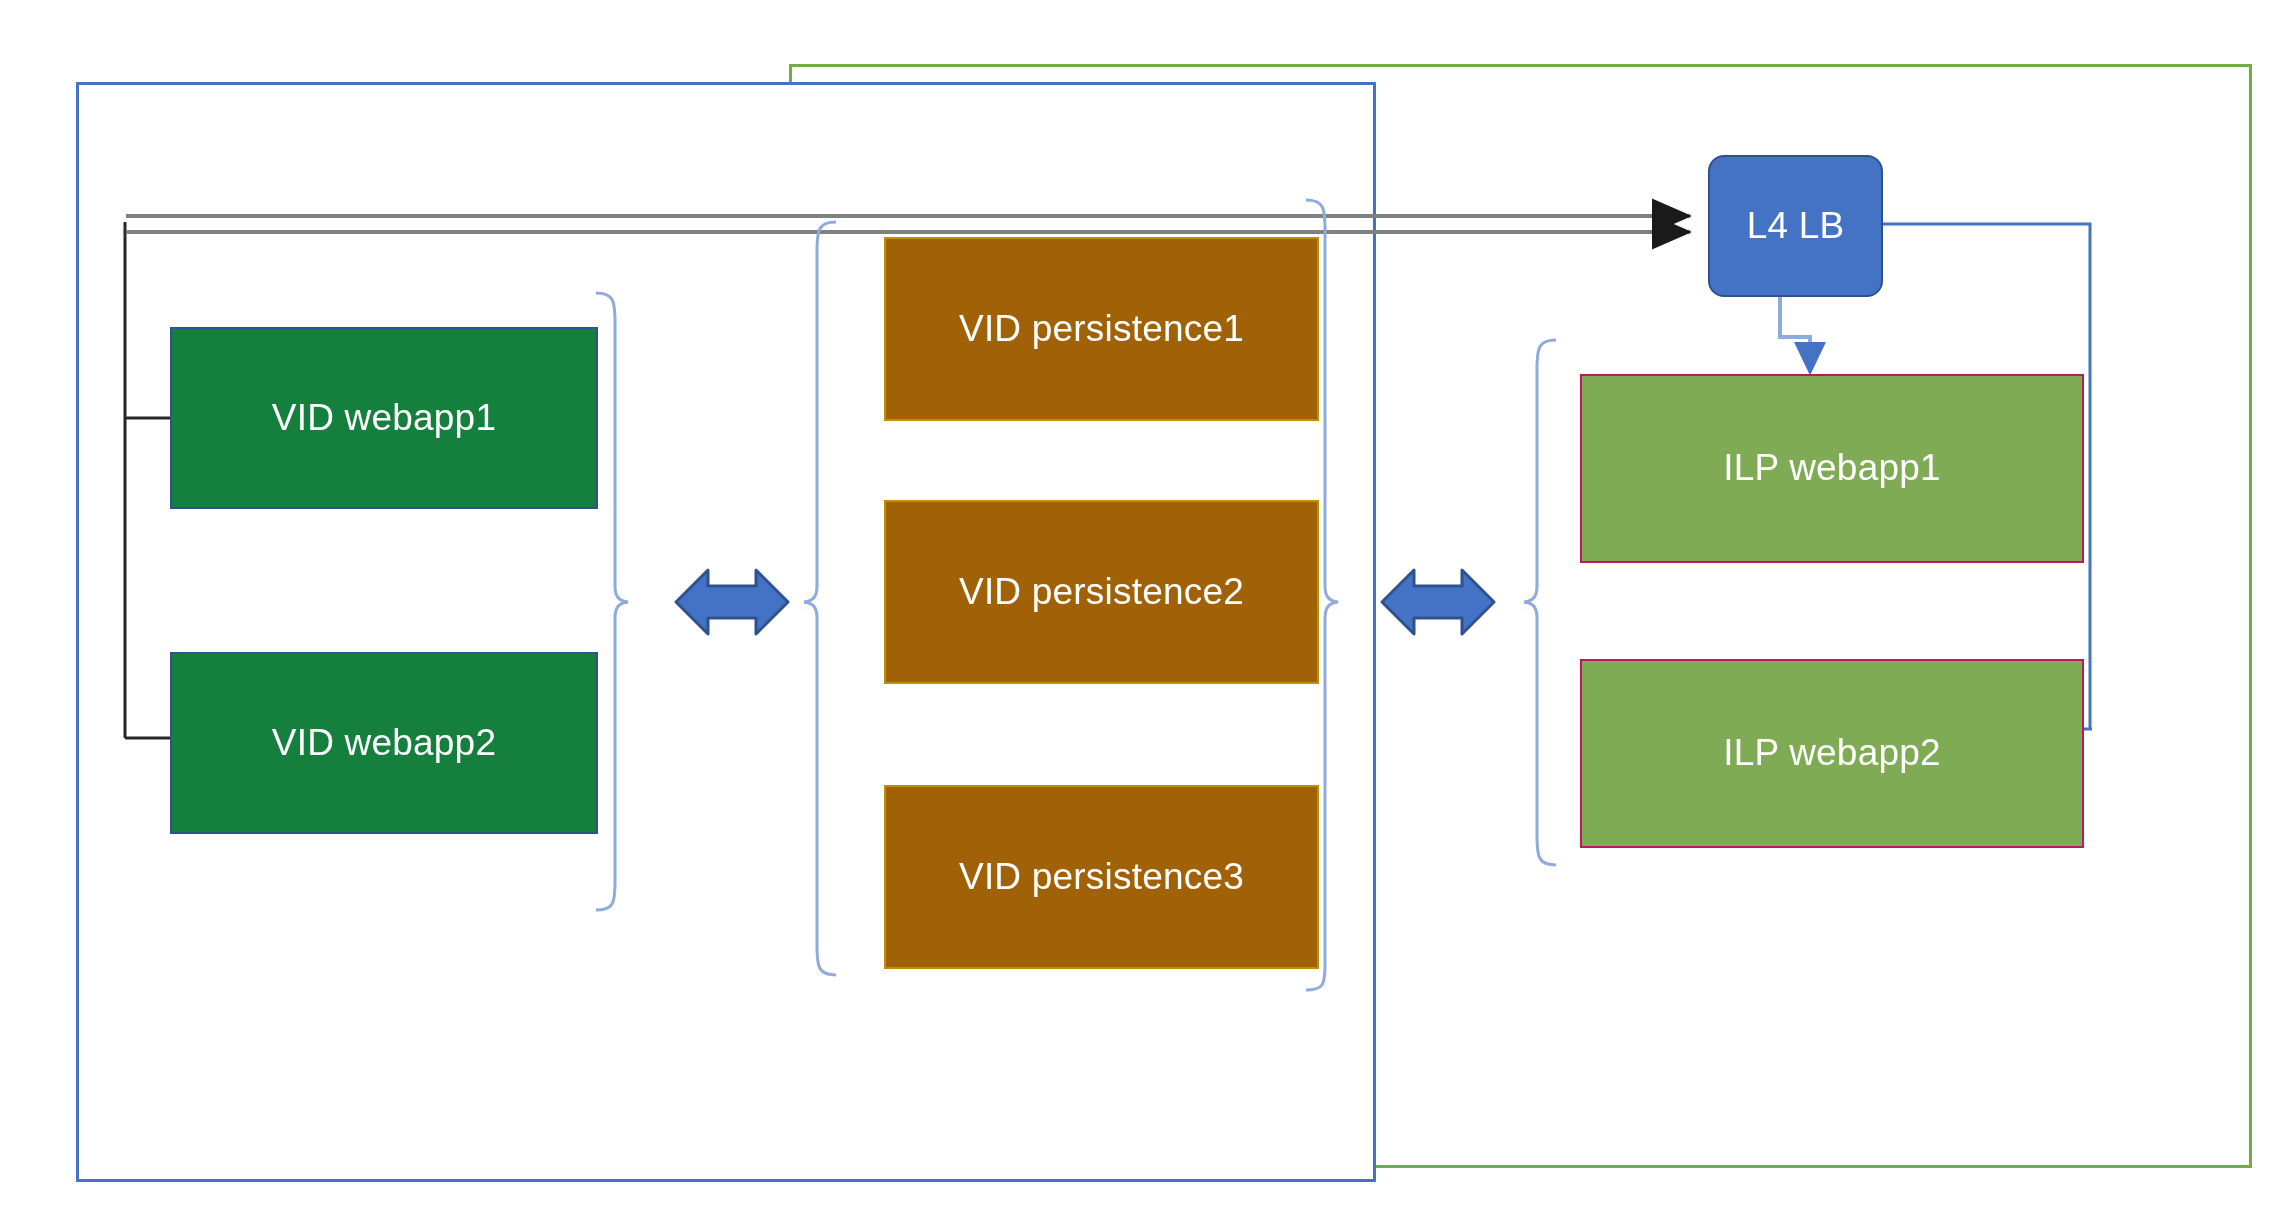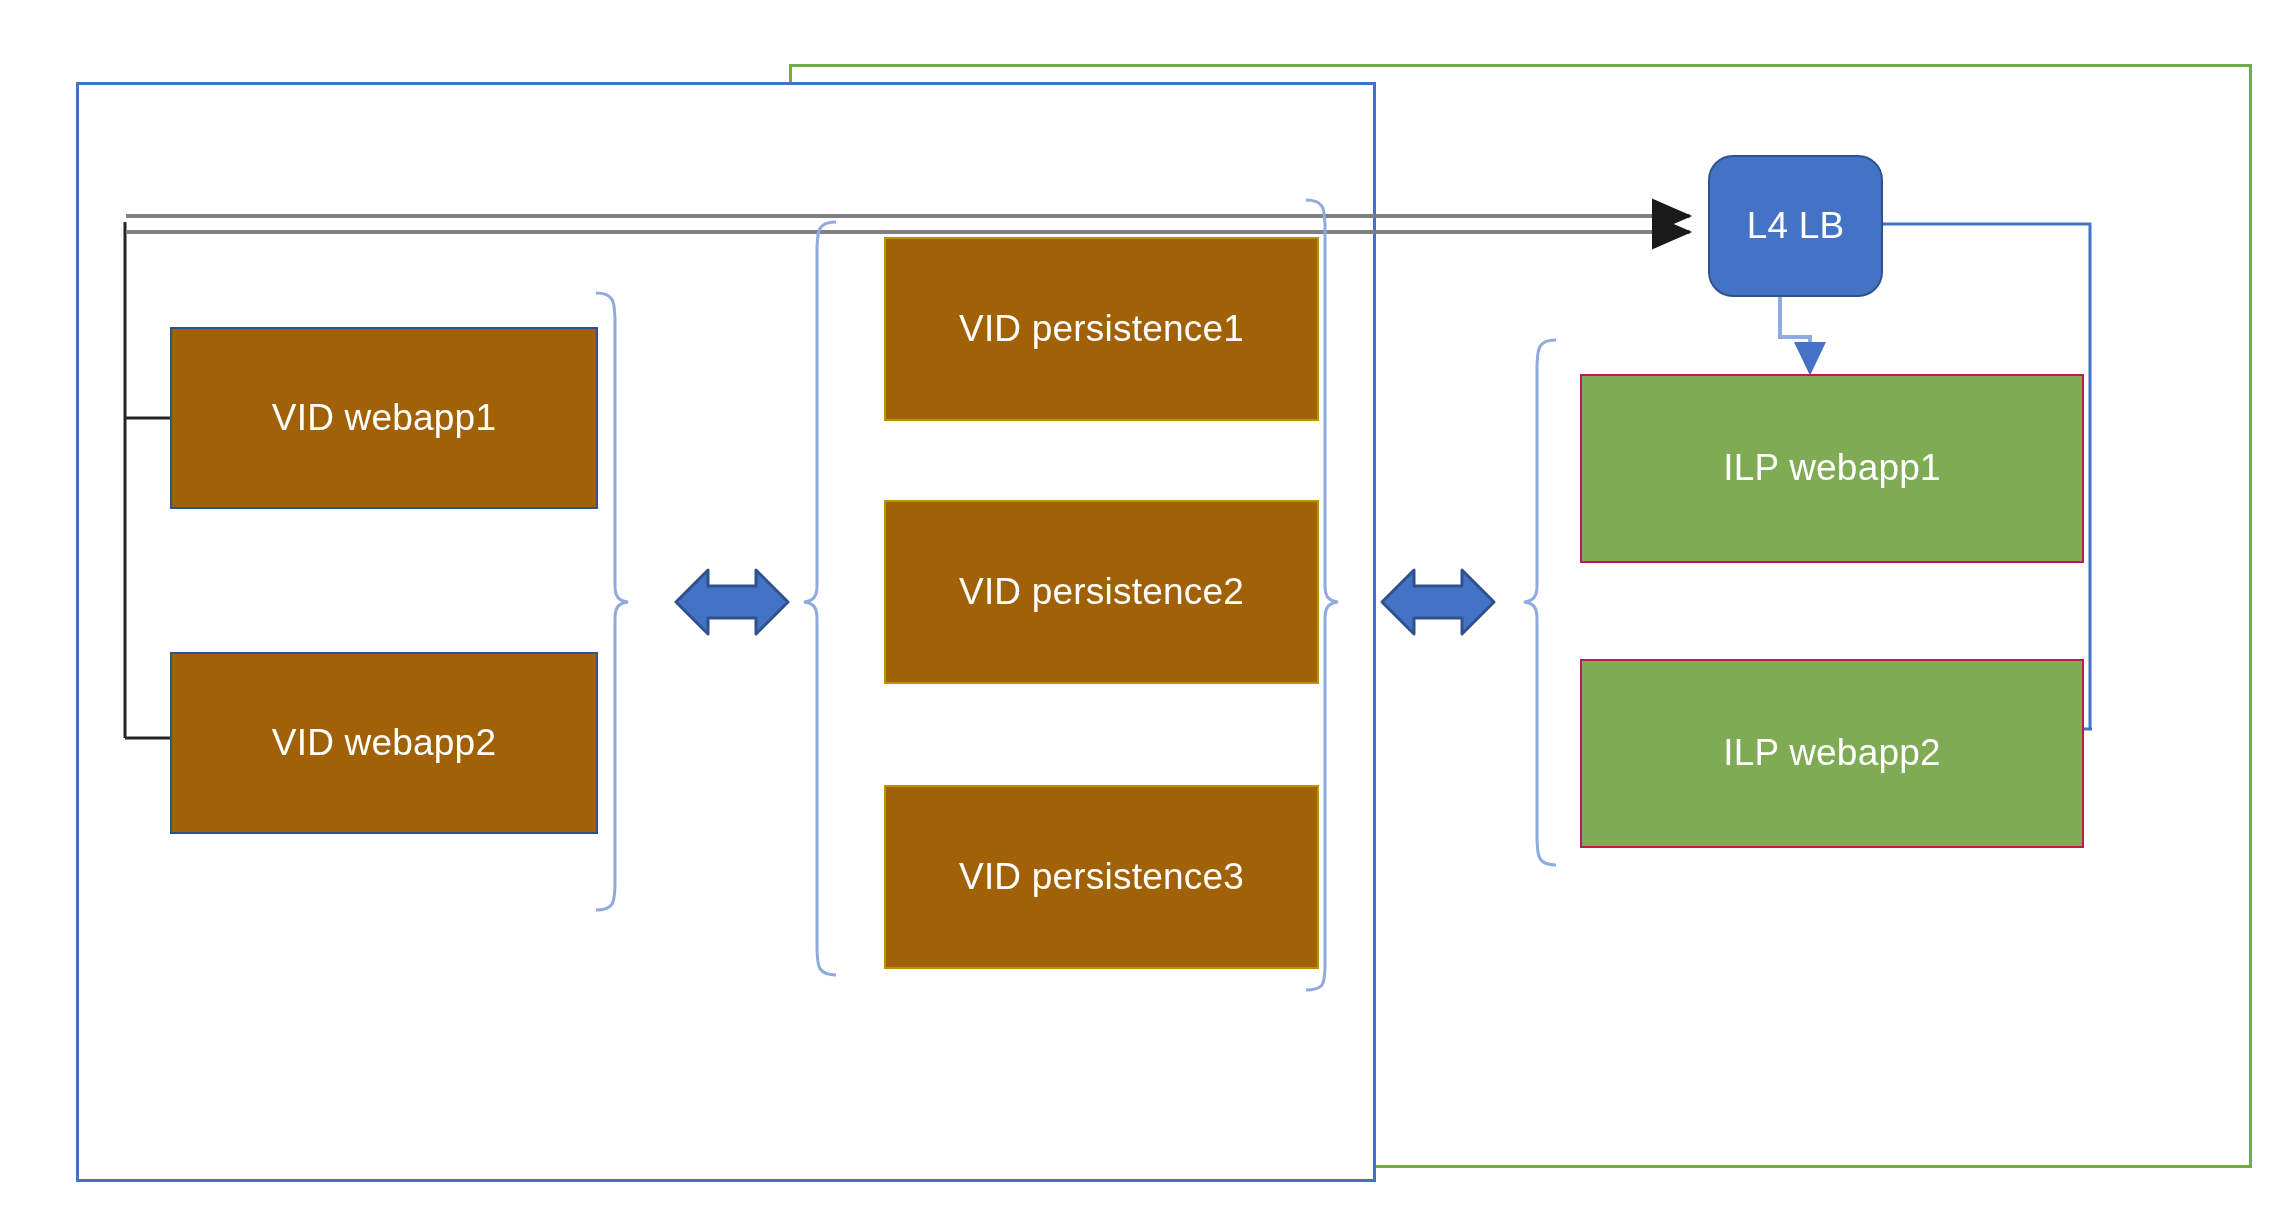--- a/index.html
+++ b/index.html
@@ -7,24 +7,24 @@
        font-family:"Liberation Sans","DejaVu Sans",sans-serif;}
   #stage{position:relative;width:2270px;height:1216px;background:#ffffff;}
 
   .zone{position:absolute;box-sizing:border-box;background:transparent;}
 
   .node{position:absolute;box-sizing:border-box;display:flex;
         align-items:center;justify-content:center;color:#ffffff;
         font-size:37px;line-height:1.1;text-align:center;
         letter-spacing:.2px;}
 
-  .node.blue{background:#a16207;border:2px solid #2F528F;}
+  .node.blue{background:#15803d;border:2px solid #2F528F;}
   .node.amber{background:#a16207;border:2px solid #BF9000;}
   .node.green{background:#7FAB54;border:2px solid #be185d;}
-  .node.lb{background:#4472C4;border:2px solid #2F528F;border-radius:25px;}
+  .node.lb{background:#4472C4;border:2px solid #2F528F;border-radius:16px;}
 
   svg.overlay{position:absolute;left:0;top:0;width:2270px;height:1216px;
               pointer-events:none;overflow:visible;}
 </style>
 </head>
 <body>
 
 <div id="stage">
 
   <div class="zone" style="left:789px;top:64px;width:1463px;height:1104px;border:3px solid #70AD47;"></div>

